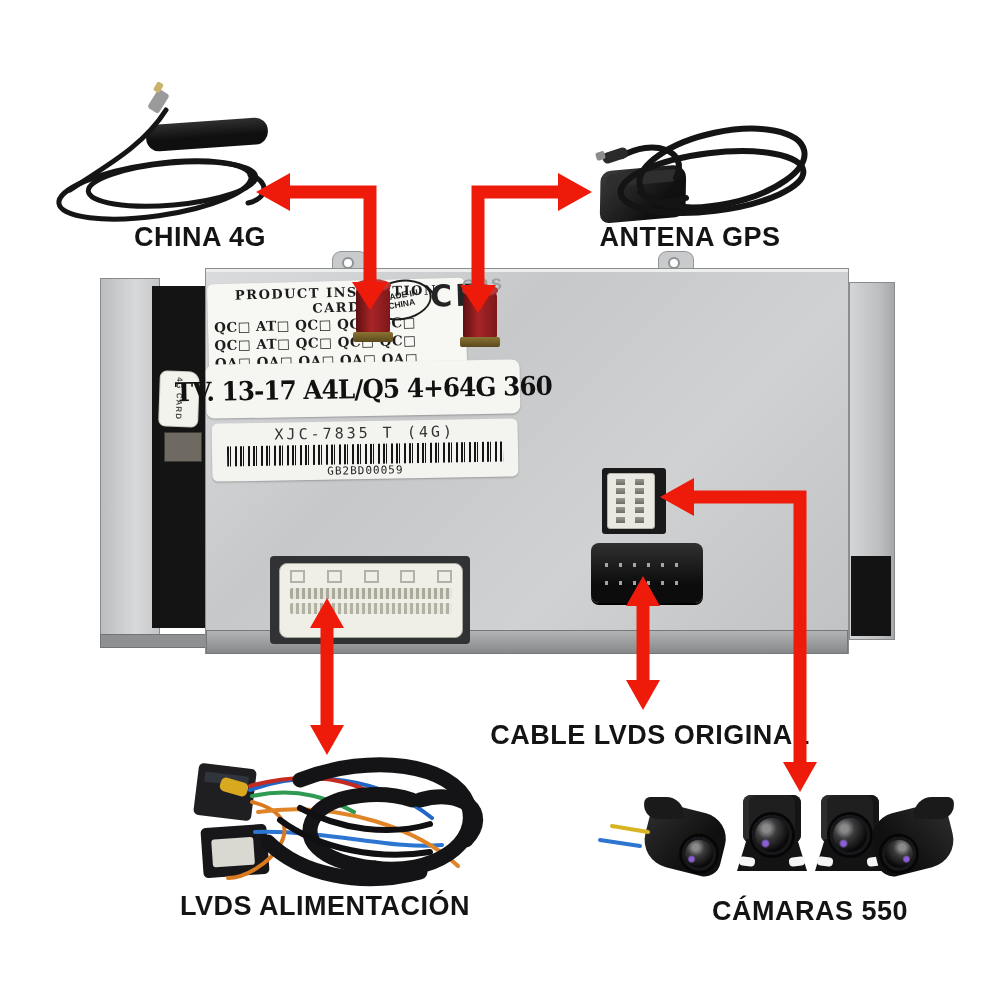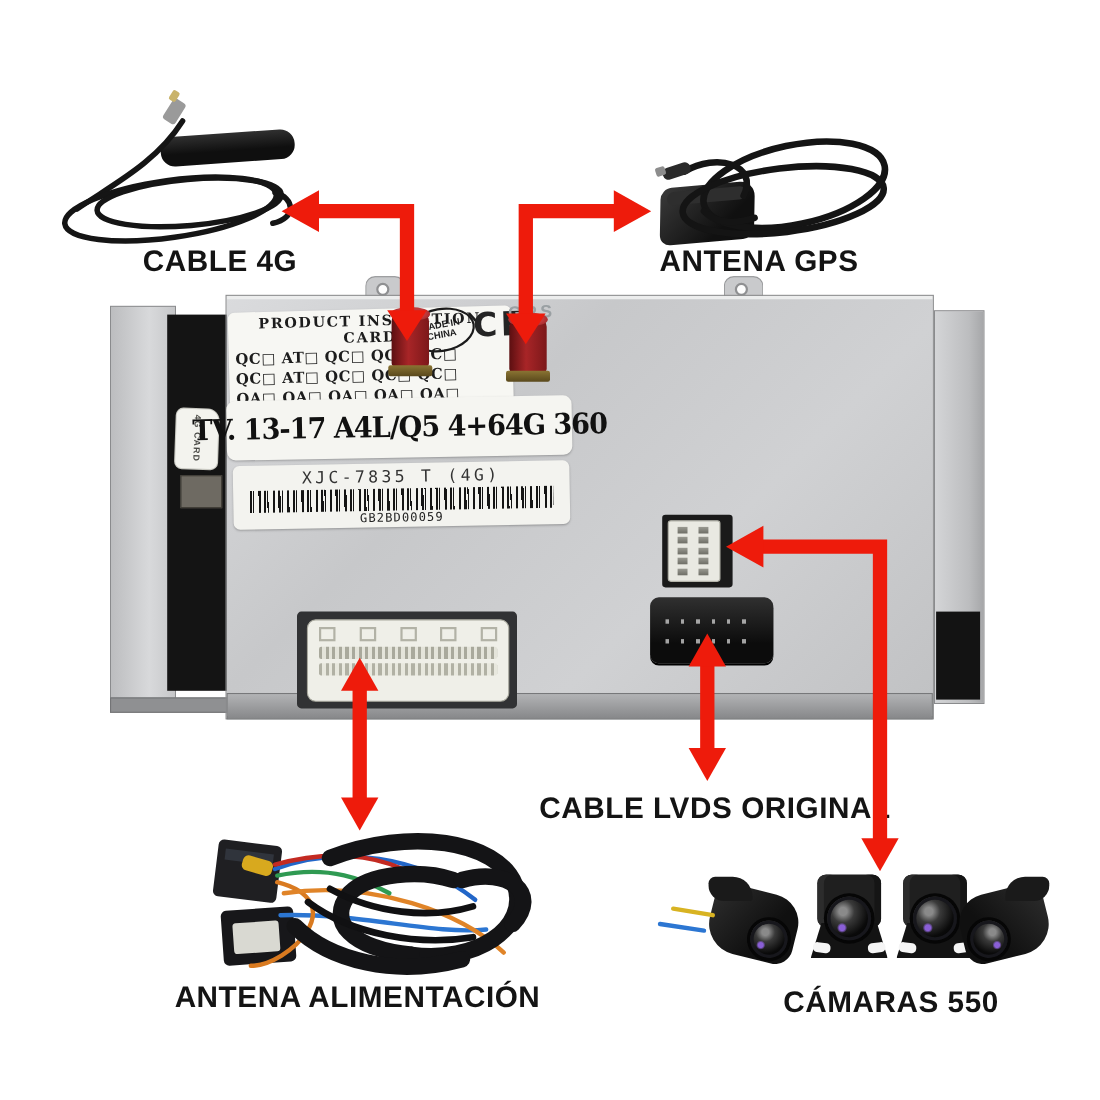--- a/index.html
+++ b/index.html
@@ -319,18 +319,18 @@
       <polygon points="643,576 626,606 660,606" stroke="none"></polygon>
       <polygon points="643,710 626,680 660,680" stroke="none"></polygon>
     </g>
     <g fill="#ee1b0b" stroke="#ee1b0b">
       <polyline points="690,497 800,497 800,766" fill="none" stroke-width="13"></polyline>
       <polygon points="660,497 694,478 694,516" stroke="none"></polygon>
       <polygon points="800,792 783,762 817,762" stroke="none"></polygon>
     </g>
   </svg>
 
-  <div class="biglabel" style="left:60px;top:222px;width:280px;">CABLE 4G</div>
+  <div class="biglabel" style="left:60px;top:222px;width:280px;">CHINA 4G</div>
   <div class="biglabel" style="left:560px;top:222px;width:260px;">ANTENA GPS</div>
   <div class="biglabel" style="left:490px;top:720px;width:320px;">CABLE LVDS ORIGINAL</div>
-  <div class="biglabel" style="left:155px;top:891px;width:340px;">ANTENA ALIMENTACIÓN</div>
+  <div class="biglabel" style="left:155px;top:891px;width:340px;">LVDS ALIMENTACIÓN</div>
   <div class="biglabel" style="left:680px;top:896px;width:260px;">CÁMARAS 550</div>
 </div>
 
 </body></html>

